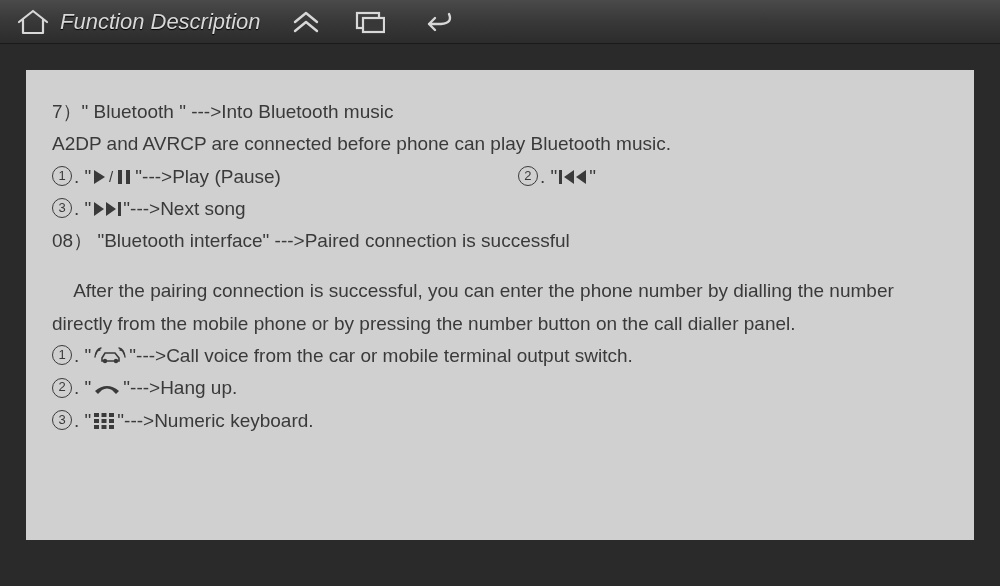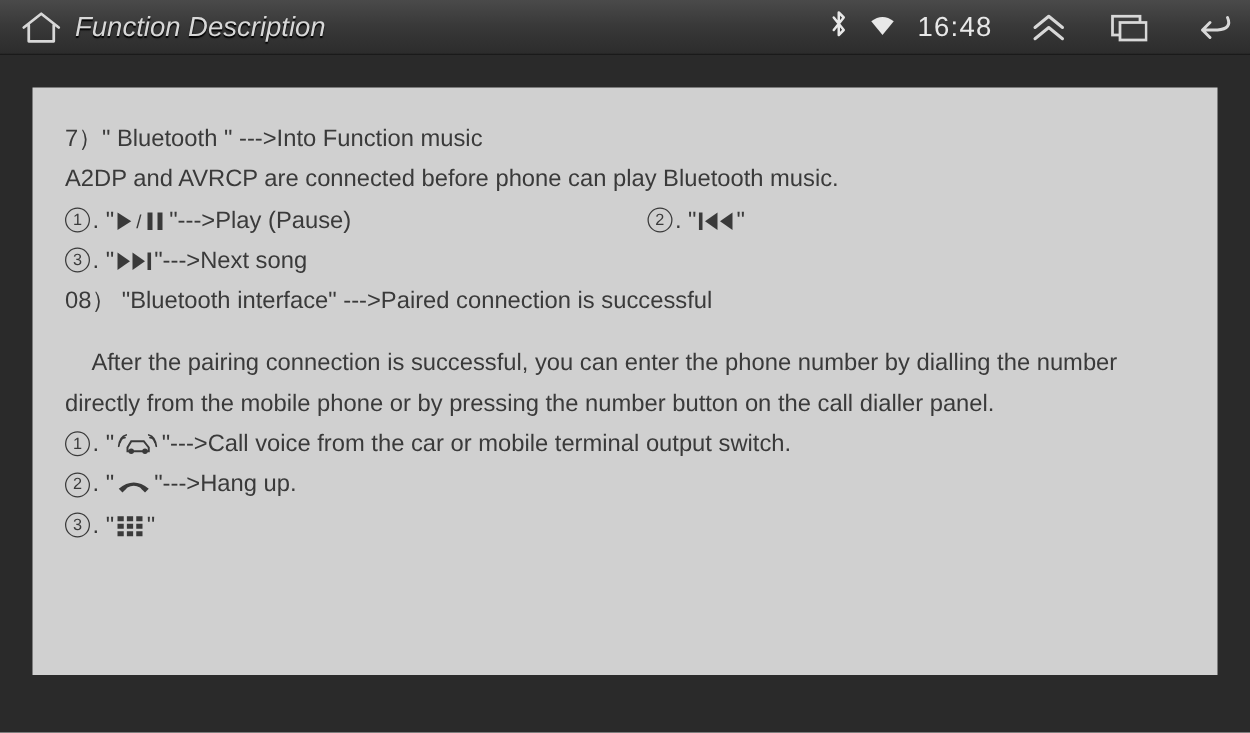--- a/index.html
+++ b/index.html
@@ -79,33 +79,20 @@
 <body>
 
 <div class="statusbar">
   <span class="home-icon">
     <svg width="34" height="26" viewBox="0 0 34 26">
       <path d="M3 13 L17 2 L31 13 M7 11 V24 H27 V11" fill="none" stroke="#d8d8d8" stroke-width="2.2" stroke-linejoin="round" stroke-linecap="round"></path>
     </svg>
   </span>
   <span class="title">Function Description</span>
 
-  <div class="status-right">
-    <span>
-      <svg width="14" height="22" viewBox="0 0 14 22">
-        <path d="M3 6 L11 16 L7 20 V2 L11 6 L3 16" fill="none" stroke="#e8e8e8" stroke-width="2" stroke-linejoin="round" stroke-linecap="round"></path>
-      </svg>
-    </span>
-    <span>
-      <svg width="20" height="16" viewBox="0 0 20 16">
-        <path d="M10 15 L1 4 Q10 -3 19 4 Z" fill="#e8e8e8"></path>
-      </svg>
-    </span>
-    <span class="time">16:48</span>
-  </div>
 
   <div class="nav-icons">
     <span>
       <svg width="30" height="24" viewBox="0 0 30 24">
         <path d="M4 12 L15 3 L26 12 M4 21 L15 12 L26 21" fill="none" stroke="#d8d8d8" stroke-width="2.4" stroke-linecap="round" stroke-linejoin="round"></path>
       </svg>
     </span>
     <span>
       <svg width="30" height="24" viewBox="0 0 30 24">
         <rect x="2" y="3" width="22" height="15" fill="none" stroke="#d8d8d8" stroke-width="2.2"></rect>
@@ -118,21 +105,21 @@
       </svg>
     </span>
   </div>
 </div>
 
 <div class="content-wrap">
   <div class="panel">
 
     <div class="row">
       <span>7）"  Bluetooth  "  ---&gt;</span>
-      <span> Into Function music</span>
+      <span> Into Bluetooth music</span>
     </div>
 
     <div class="row">
       <span> A2DP and AVRCP are connected before phone can play Bluetooth music.</span>
     </div>
 
     <div class="row double">
       <div class="col1">
         <span class="circ">1</span>
         <span>. "</span>
@@ -221,16 +208,17 @@
           <rect x="16" y="1" width="5" height="4" fill="#3a3a3a"></rect>
           <rect x="1" y="7" width="5" height="4" fill="#3a3a3a"></rect>
           <rect x="8.5" y="7" width="5" height="4" fill="#3a3a3a"></rect>
           <rect x="16" y="7" width="5" height="4" fill="#3a3a3a"></rect>
           <rect x="1" y="13" width="5" height="4" fill="#3a3a3a"></rect>
           <rect x="8.5" y="13" width="5" height="4" fill="#3a3a3a"></rect>
           <rect x="16" y="13" width="5" height="4" fill="#3a3a3a"></rect>
         </svg>
       </span>
       <span>" </span>
+      <span> ---&gt;Numeric keyboard.</span>
     </div>
 
   </div>
 </div>
 
 </body></html>

